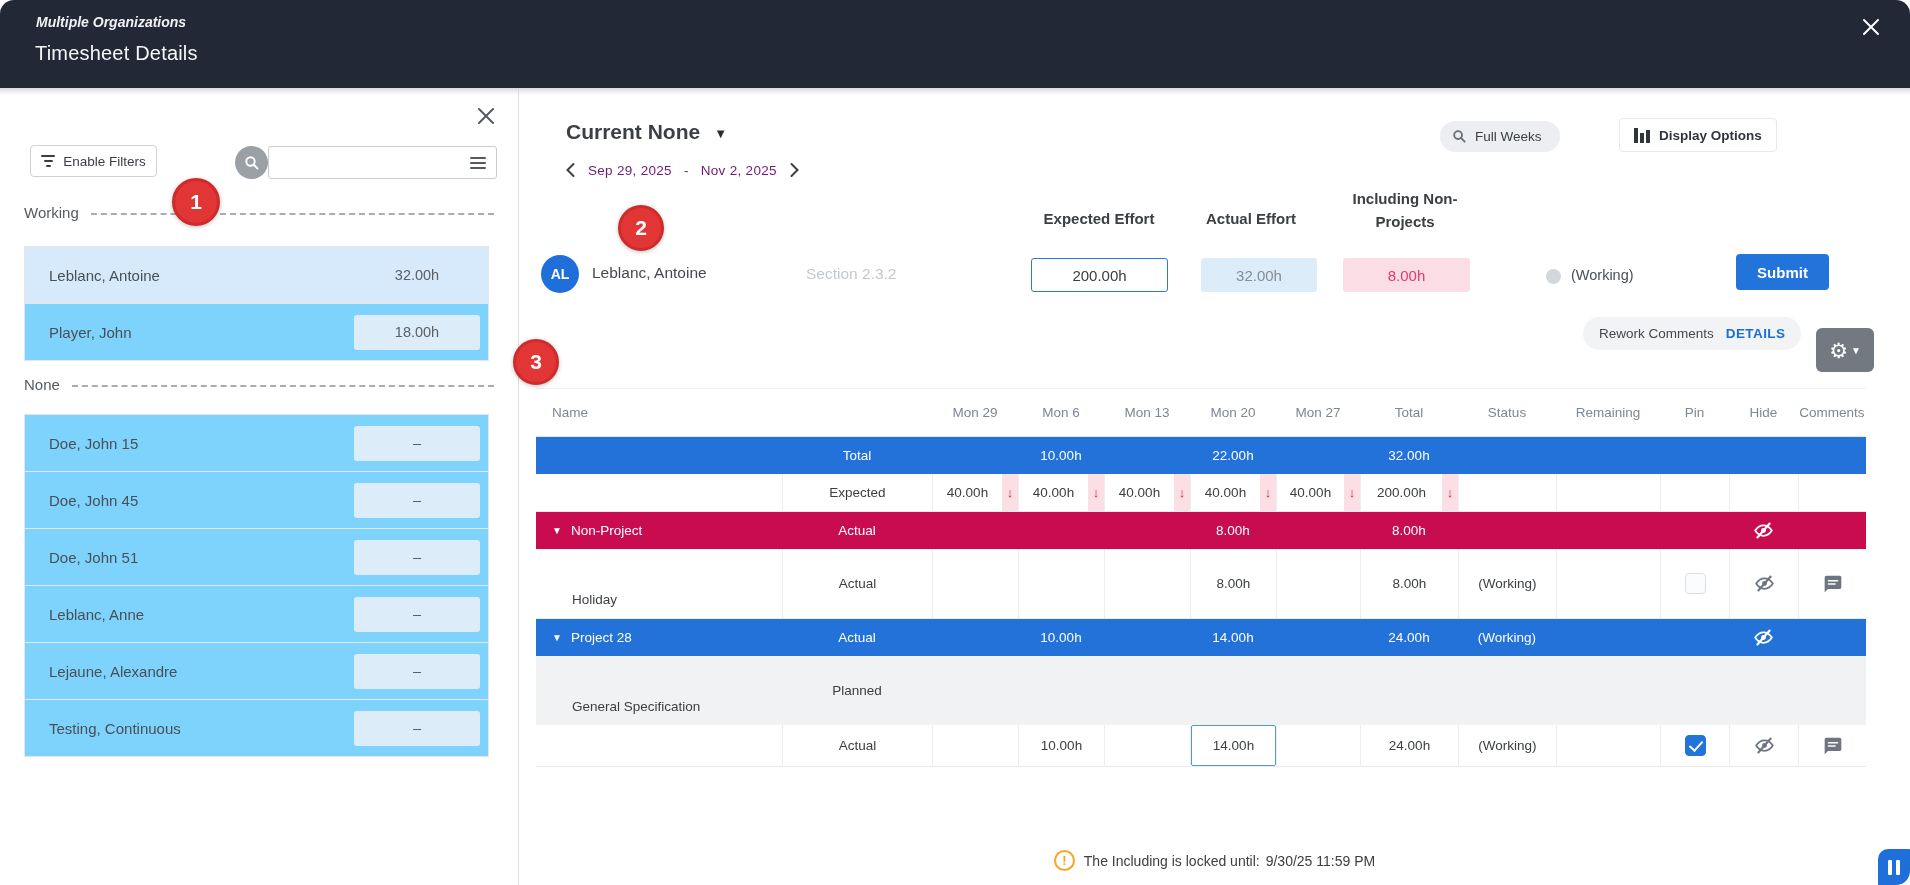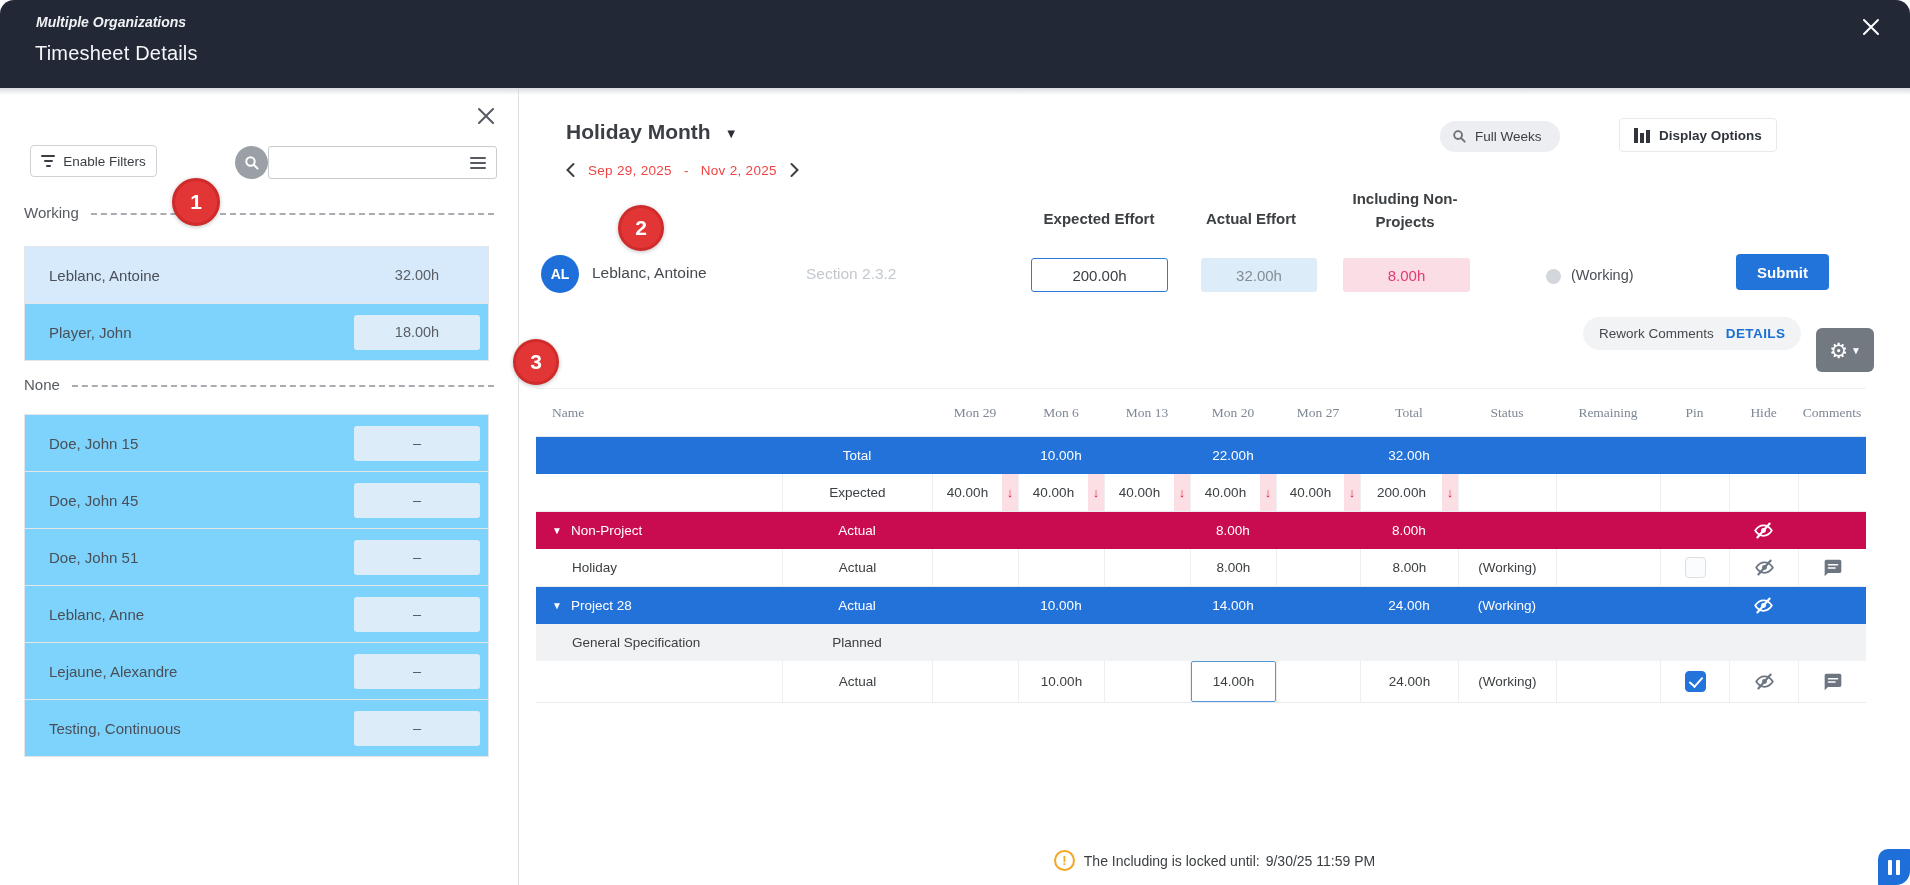--- a/index.html
+++ b/index.html
@@ -50,21 +50,21 @@
     display:flex; align-items:center; justify-content:center; font-size:14.5px; color:#5a5f66; }
   .s-item.selected .s-pill { background:transparent; }
 
   
   .main { position:relative; flex:1; background:#fff; }
 
   .period { position:absolute; left:47px; top:32px; display:flex; align-items:center; gap:14px;
     font-size:21px; font-weight:600; color:#3b3f45; cursor:pointer; }
   .period .caret { font-size:13px; color:#2b2f35; margin-top:3px; }
   .datenav { position:absolute; left:46px; top:74px; display:flex; align-items:center; gap:12px;
-    font-size:13.5px; color:#ef4444; letter-spacing:.3px; }
+    font-size:13.5px; color:#701a75; letter-spacing:.3px; }
   .datenav .chev { cursor:pointer; display:flex; align-items:center; }
 
   .fullweeks { position:absolute; left:921px; top:33px; height:31px; padding:0 18px 0 12px; border-radius:16px;
     background:#eceef1; display:flex; align-items:center; gap:8px; font-size:13.5px; color:#3c4043; cursor:pointer; }
   .dispopts { position:absolute; left:1100px; top:30px; height:34px; padding:0 14px; border:1px solid #e7e9ec; border-radius:4px;
     background:#fff; display:flex; align-items:center; gap:9px; font-size:13.5px; font-weight:600; color:#30343b; cursor:pointer; }
   .cols-icon { display:flex; align-items:flex-end; gap:2px; height:15px; }
   .cols-icon span { width:4px; background:#30343b; display:block; }
   .cols-icon span:nth-child(1){height:15px;} .cols-icon span:nth-child(2){height:10px;} .cols-icon span:nth-child(3){height:13px;}
 
@@ -94,30 +94,30 @@
     background:rgba(95,102,112,.88); color:#fff; display:flex; align-items:center; justify-content:center; gap:3px;
     cursor:pointer; z-index:6; }
   .gear-btn .gear { font-size:21px; line-height:1; } .gear-btn .caret { font-size:10px; }
 
   
   .sheet { position:absolute; left:17px; top:300px; width:1330px; font-size:13.5px; color:#3c4043; }
   .trow { display:grid; grid-template-columns:246px 150px 86px 86px 86px 86px 84px 98px 98px 104px 69px 69px 68px; align-items:stretch; }
   .trow > div { display:flex; align-items:center; justify-content:center; min-height:37px; }
   .trow > .cname { justify-content:flex-start; padding-left:16px; }
   .thead { border-top:1px solid #eef0f2; border-bottom:1px solid #e3e6ea; color:#7e8794; }
-  .thead > div { min-height:47px; text-align:center; line-height:1.15;font-family:Liberation Serif, serif; }
+  .thead > div { min-height:47px; text-align:center; line-height:1.15; }
   .row-blue { background:#2272d9; color:#fff; }
   .row-red { background:#c90c50; color:#fff; }
   .row-gray { background:#f1f2f4; }
   .row-white { background:#fff; border-bottom:1px solid #e9ecef; }
   .bordered > div { border-left:1px solid #eceef1; }
   .bordered > div:first-child { border-left:none; }
   .grp-name { justify-content:flex-start !important; padding-left:14px; gap:9px; font-weight:500; }
   .grp-name .tri { font-size:10px; }
-  .indent { padding-left:36px !important; }
+  .indent { padding-left:36px !important;margin-top:32px; }
   .exp-cell { gap:0; padding:0 !important; position:relative; }
   .exp-cell .v { flex:1; text-align:center; }
   .exp-cell .arr { width:16px; align-self:stretch; background:#fbdfe4; color:#e01e2e; display:flex; align-items:center;
     justify-content:center; font-weight:700; font-size:13px; }
   .edit-box { width:100%; height:41px; margin:-2px 0; border:1.6px solid #5796d6; border-radius:2px; background:#fff;
     display:flex; align-items:center; justify-content:center; position:relative; z-index:2; }
   .cb { width:21px; height:21px; border:1.5px solid #d9dfe6; border-radius:4px; background:#fbfcfd; cursor:pointer; }
   .cb.checked { background:#2273da; border-color:#2273da; position:relative; }
   .cb.checked::after { content:""; position:absolute; left:6px; top:2px; width:6px; height:11px;
     border:solid #fff; border-width:0 2.5px 2.5px 0; transform:rotate(42deg); }
@@ -236,21 +236,21 @@
           <span>Testing, Continuous</span>
             <span class="spacer"></span>
           <span class="s-pill">–</span>
         </div>
       </div>
     </div>
 
     <div class="main">
 
       <div class="period">
-        <span>Holiday Month</span>
+        <span>Current None</span>
         <span class="caret">▼</span>
       </div>
       <div class="datenav">
         <span class="chev">
           <svg class="lineicon" width="11" height="16" viewBox="0 0 11 16" style="color:#3c4043">
               <path d="M8.5 2 L2.5 8 L8.5 14"></path>
             </svg>
         </span>
         <span>Sep 29, 2025</span>
         <span>-</span>

